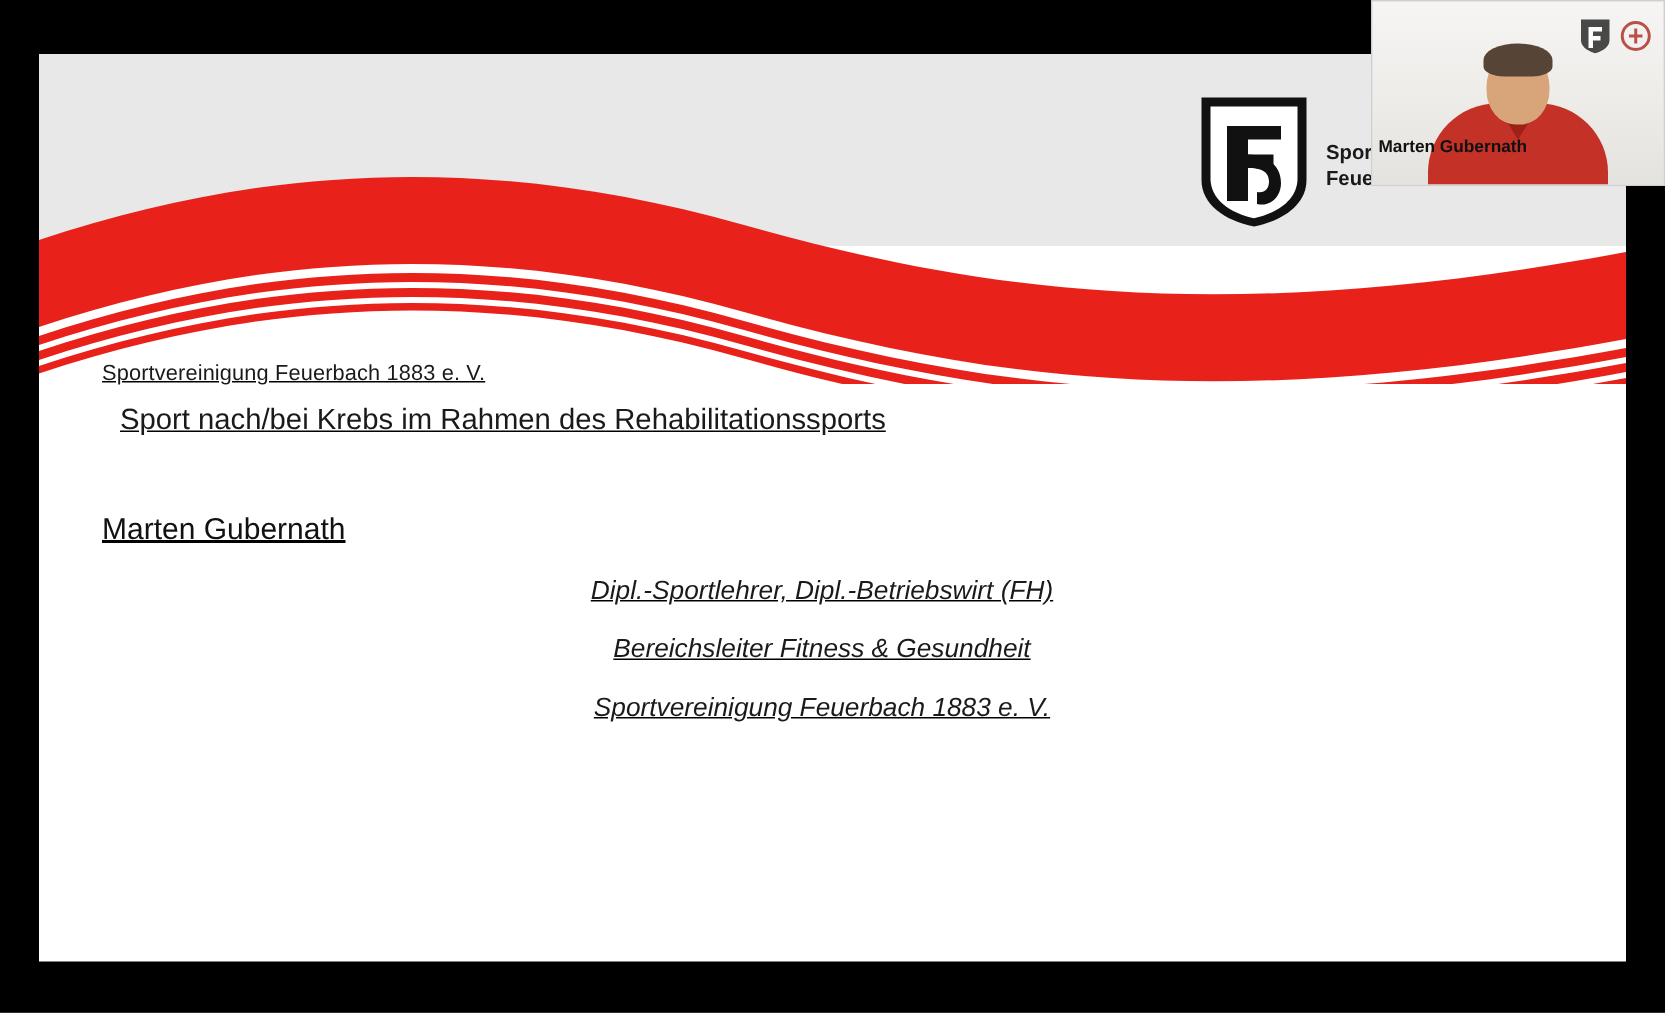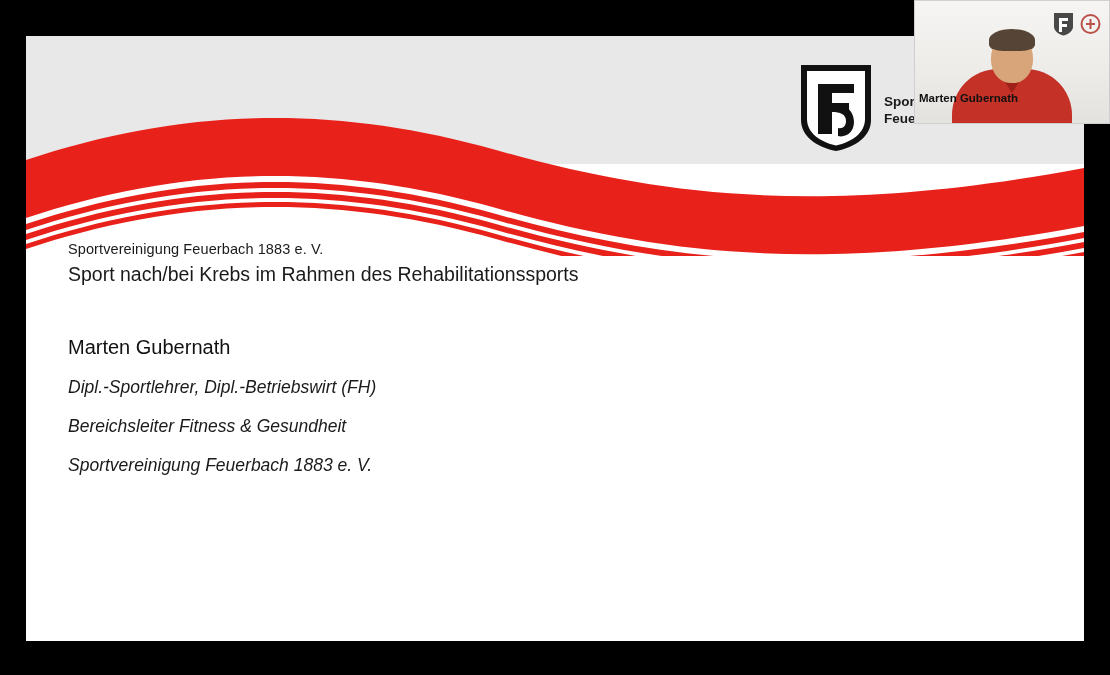--- a/index.html
+++ b/index.html
@@ -76,55 +76,57 @@
     font-weight: bold;
     color: #1a1a1a;
   }
 
   
   .slide-body {
     position: absolute;
     left: 42px;
     top: 205px;
     width: 960px;
+    text-decoration: underline;
   }
   .eyebrow {
     font-size: 14.5px;
     color: #1a1a1a;
     letter-spacing: 0.1px;
     margin: 0 0 6px 0;
   }
   .slide-title {
     font-size: 39px;
     font-weight: bold;
     color: #111111;
     letter-spacing: -0.3px;
     margin: 0 0 6px 0;
     line-height: 1.08;
   }
   .slide-subtitle {
     font-size: 19.5px;
     color: #1a1a1a;
-    margin: 0;
+    margin: 12px;
     line-height: 1.2;
   }
 
   .presenter {
     margin-top: 50px;
   }
   .presenter-name {
     font-size: 20px;
     color: #111111;
     margin: 0 0 13px 0;
   }
   .presenter-line {
     font-size: 17.5px;
     font-style: italic;
     color: #1a1a1a;
     margin: 18px 0 13px 0;
+    text-align: center;
   }
 
   
   #webcam {
     position: absolute;
     right: 0;
     top: 0;
     width: 196px;
     height: 124px;
     background: #f1f0ee;

